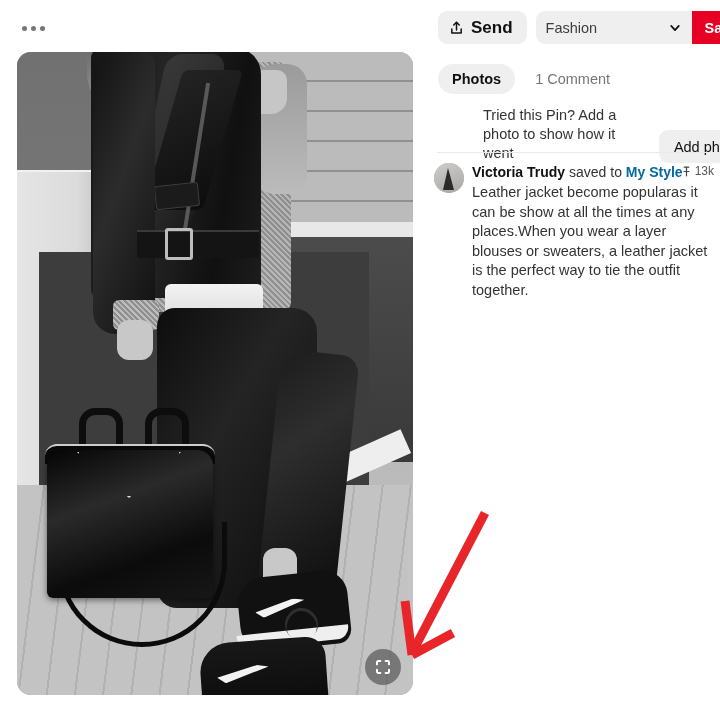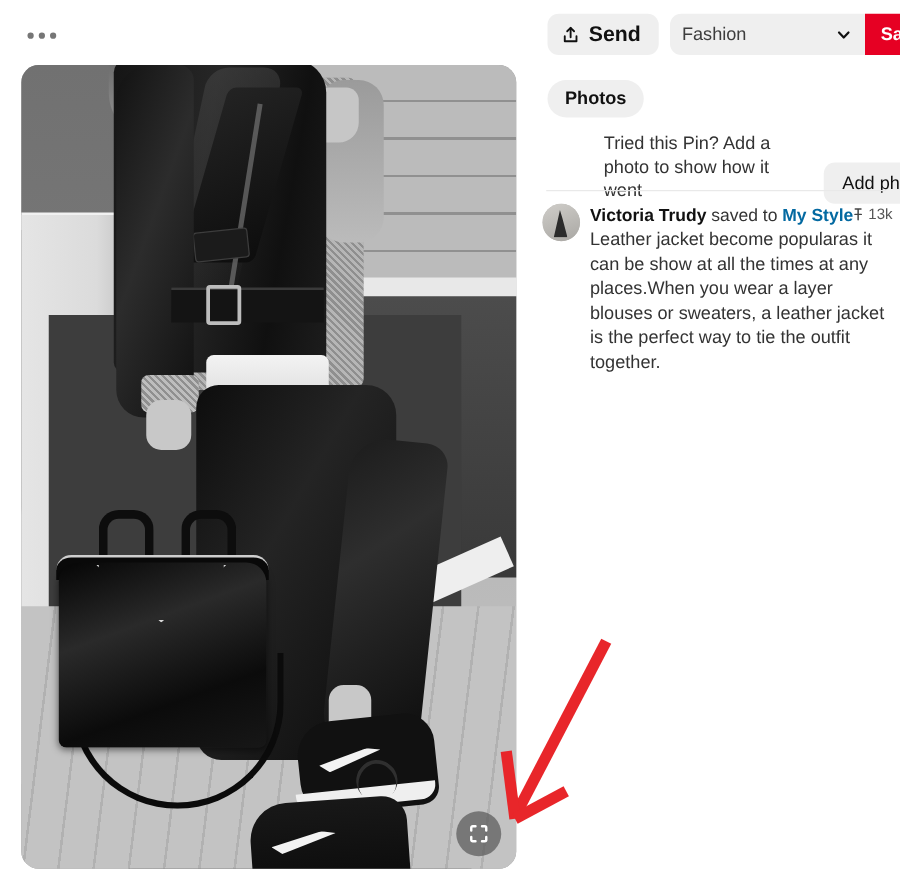--- a/index.html
+++ b/index.html
@@ -647,20 +647,21 @@
           <svg width="14" height="14" viewBox="0 0 24 24">
             <path d="M5.5 8.5 L12 15.5 L18.5 8.5" stroke="#111" stroke-width="3" fill="none" stroke-linecap="round" stroke-linejoin="round"></path>
           </svg>
         </div>
         <button class="save-btn">Save</button>
       </div>
     </div>
 
     <div class="tabs-row">
       <div class="tab active">Photos</div>
+      <div class="tab">1 Comment</div>
     </div>
 
     <div class="tried-row">
       <div class="tried-text">Tried this Pin? Add a photo to show how it went</div>
       <button class="add-photo-btn">Add photo</button>
     </div>
 
     <div class="divider"></div>
 
     <div class="comment">

